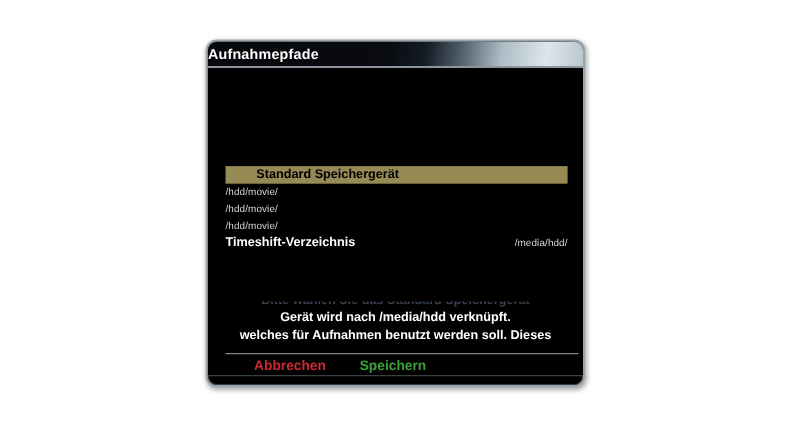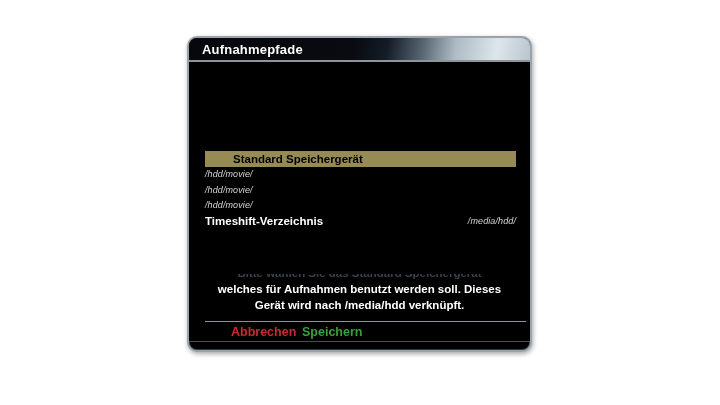--- a/index.html
+++ b/index.html
@@ -16,53 +16,52 @@
     display:flex; flex-direction:column;
   }
 
   .titlebar {
     height:24px; flex:0 0 24px;
     background: linear-gradient(99deg,
       #07080c 0%, #090b10 48%, #141c26 58%,
       #55646f 68%, #aebcc5 78%, #dde6eb 90%, #b9c6ce 100%);
     border-bottom:2px solid #8d959b;
     display:flex; align-items:center;
-    padding-left:13px;
     color:#ffffff; font-size:13px; font-weight:bold;
     letter-spacing:0.2px;
     text-shadow:0 1px 1px #000;
   }
 
   .body { position:relative; flex:1 1 auto; background:#000; }
 
   .list { position:absolute; left:16px; right:14px; top:89px; }
   .row {
     height:15.5px; display:flex; align-items:center; justify-content:space-between;
     white-space:nowrap;
   }
   .row .label { font-size:11.5px; font-weight:bold; color:#ffffff; }
-  .row .value { font-size:9px; color:#d6d6d6; font-style:italic; letter-spacing:0.1px; }
+  .row .value { font-size:9px; color:#d6d6d6; letter-spacing:0.1px; }
   .row.selected { background:#968a55; }
   .row.selected .label { color:#000000;padding-left:28px; }
   .row.selected .value { color:#f2eedb; font-style:normal; font-size:10px; }
 
   .help {
     position:absolute; left:10px; right:10px; top:212px; height:40px;
     overflow:hidden; text-align:center;
     font-size:11.5px; font-weight:bold; line-height:16px; color:#ffffff;
   }
   .help .inner { margin-top:-9px; }
   .help .dim { color:#39434f; }
 
   .divider { position:absolute; left:16px; right:4px; top:259px; height:1px; background:#8d959b; }
 
   .buttons { position:absolute; left:0; right:0; top:263px; height:18px;margin-left:26px; }
   .btn { position:absolute; font-size:12.5px; font-weight:bold; cursor:pointer; }
   .btn.cancel { left:16px; color:#cc2a33; }
-  .btn.save  { left:87px; color:#3aa03a; }
+  .btn.save  { left:112px; color:#3aa03a; }
 
   .bottomband {
     flex:0 0 9px; height:9px;
     background: linear-gradient(180deg, #23272c 0%, #6d7competent 0%, #707a82 30%, #c3cdd3 60%, #e2e9ed 78%, #98a2aa 100%);
     border-top:1px solid #4a5056;
   }
 </style>
 </head>
 <body>
 
@@ -90,22 +89,22 @@
         </div>
         <div class="row">
           <span class="label">Timeshift-Verzeichnis</span>
           <span class="value">/media/hdd/</span>
         </div>
       </div>
 
       <div class="help">
         <div class="inner">
           <div class="dim">Bitte wählen Sie das Standard Speichergerät</div>
+          <div>Gerät wird nach /media/hdd verknüpft.</div>
           <div>welches für Aufnahmen benutzt werden soll. Dieses</div>
-          <div>Gerät wird nach /media/hdd verknüpft.</div>
         </div>
       </div>
 
       <div class="divider"></div>
 
       <div class="buttons">
         <span class="btn cancel">Abbrechen</span>
         <span class="btn save">Speichern</span>
       </div>
 

